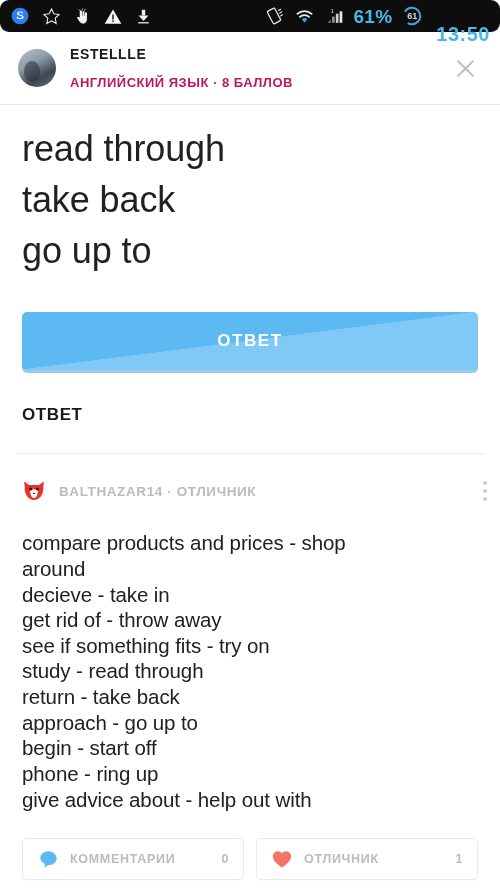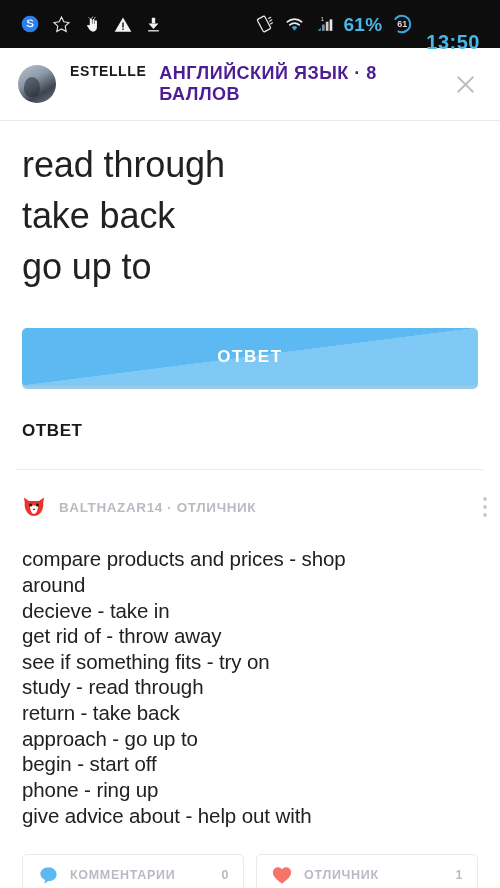--- a/index.html
+++ b/index.html
@@ -5,25 +5,26 @@
   * { margin:0; padding:0; box-sizing:border-box; }
   html, body {
     width:500px; height:888px;
     background:#ffffff;
     font-family:"Liberation Sans", sans-serif;
     overflow:hidden;
   }
 
   
   .statusbar{
-    height:48px; width:100%;
+    height:32px; width:100%;
     background:#0d0d0d;
     display:flex; align-items:center;
-    padding:0 20px;
+    padding:0 10px;
     position:relative;
+    border-radius:9px;
   }
   .sb-left{ display:flex; align-items:center; gap:12px; }
   .sb-right{ display:flex; align-items:center; gap:9px; margin-left:auto; }
   .sb-icon{ display:flex; align-items:center; justify-content:center; }
   .sb-text{
     color:#4ab6e8; font-size:19px; font-weight:bold;
     letter-spacing:.3px; line-height:1;
   }
   .sb-clock{
     color:#4ab6e8; font-size:20px; font-weight:bold;
@@ -49,27 +50,27 @@
     width:38px; height:38px; border-radius:50%;
     flex:0 0 38px; overflow:hidden;
     background:linear-gradient(150deg,#b9c3ce 0%,#8d9aa8 38%,#3d4550 70%,#6b7681 100%);
     position:relative;
   }
   .avatar::after{
     content:""; position:absolute; left:6px; top:12px;
     width:16px; height:20px; border-radius:50% 50% 40% 40%;
     background:rgba(40,45,55,.55);
   }
-  .qmeta{ margin-left:14px; display:flex; flex-direction:row; justify-content:center; gap:13px;}
+  .qmeta{ margin-left:14px; display:flex; flex-direction:column; justify-content:center; gap:13px;}
   .qname{
     font-size:14px; font-weight:bold; color:#1a1a1a;
     letter-spacing:.6px;
   }
   .qsub{
-    font-size:18px; font-weight:bold; color:#4c1d95;
+    font-size:13px; font-weight:bold; color:#be185d;
     letter-spacing:.5px;
   }
   .close-btn{
     margin-left:auto; width:38px; height:38px;
     display:flex; align-items:center; justify-content:center;
     cursor:pointer;
   }
 
   
   .qbody{

